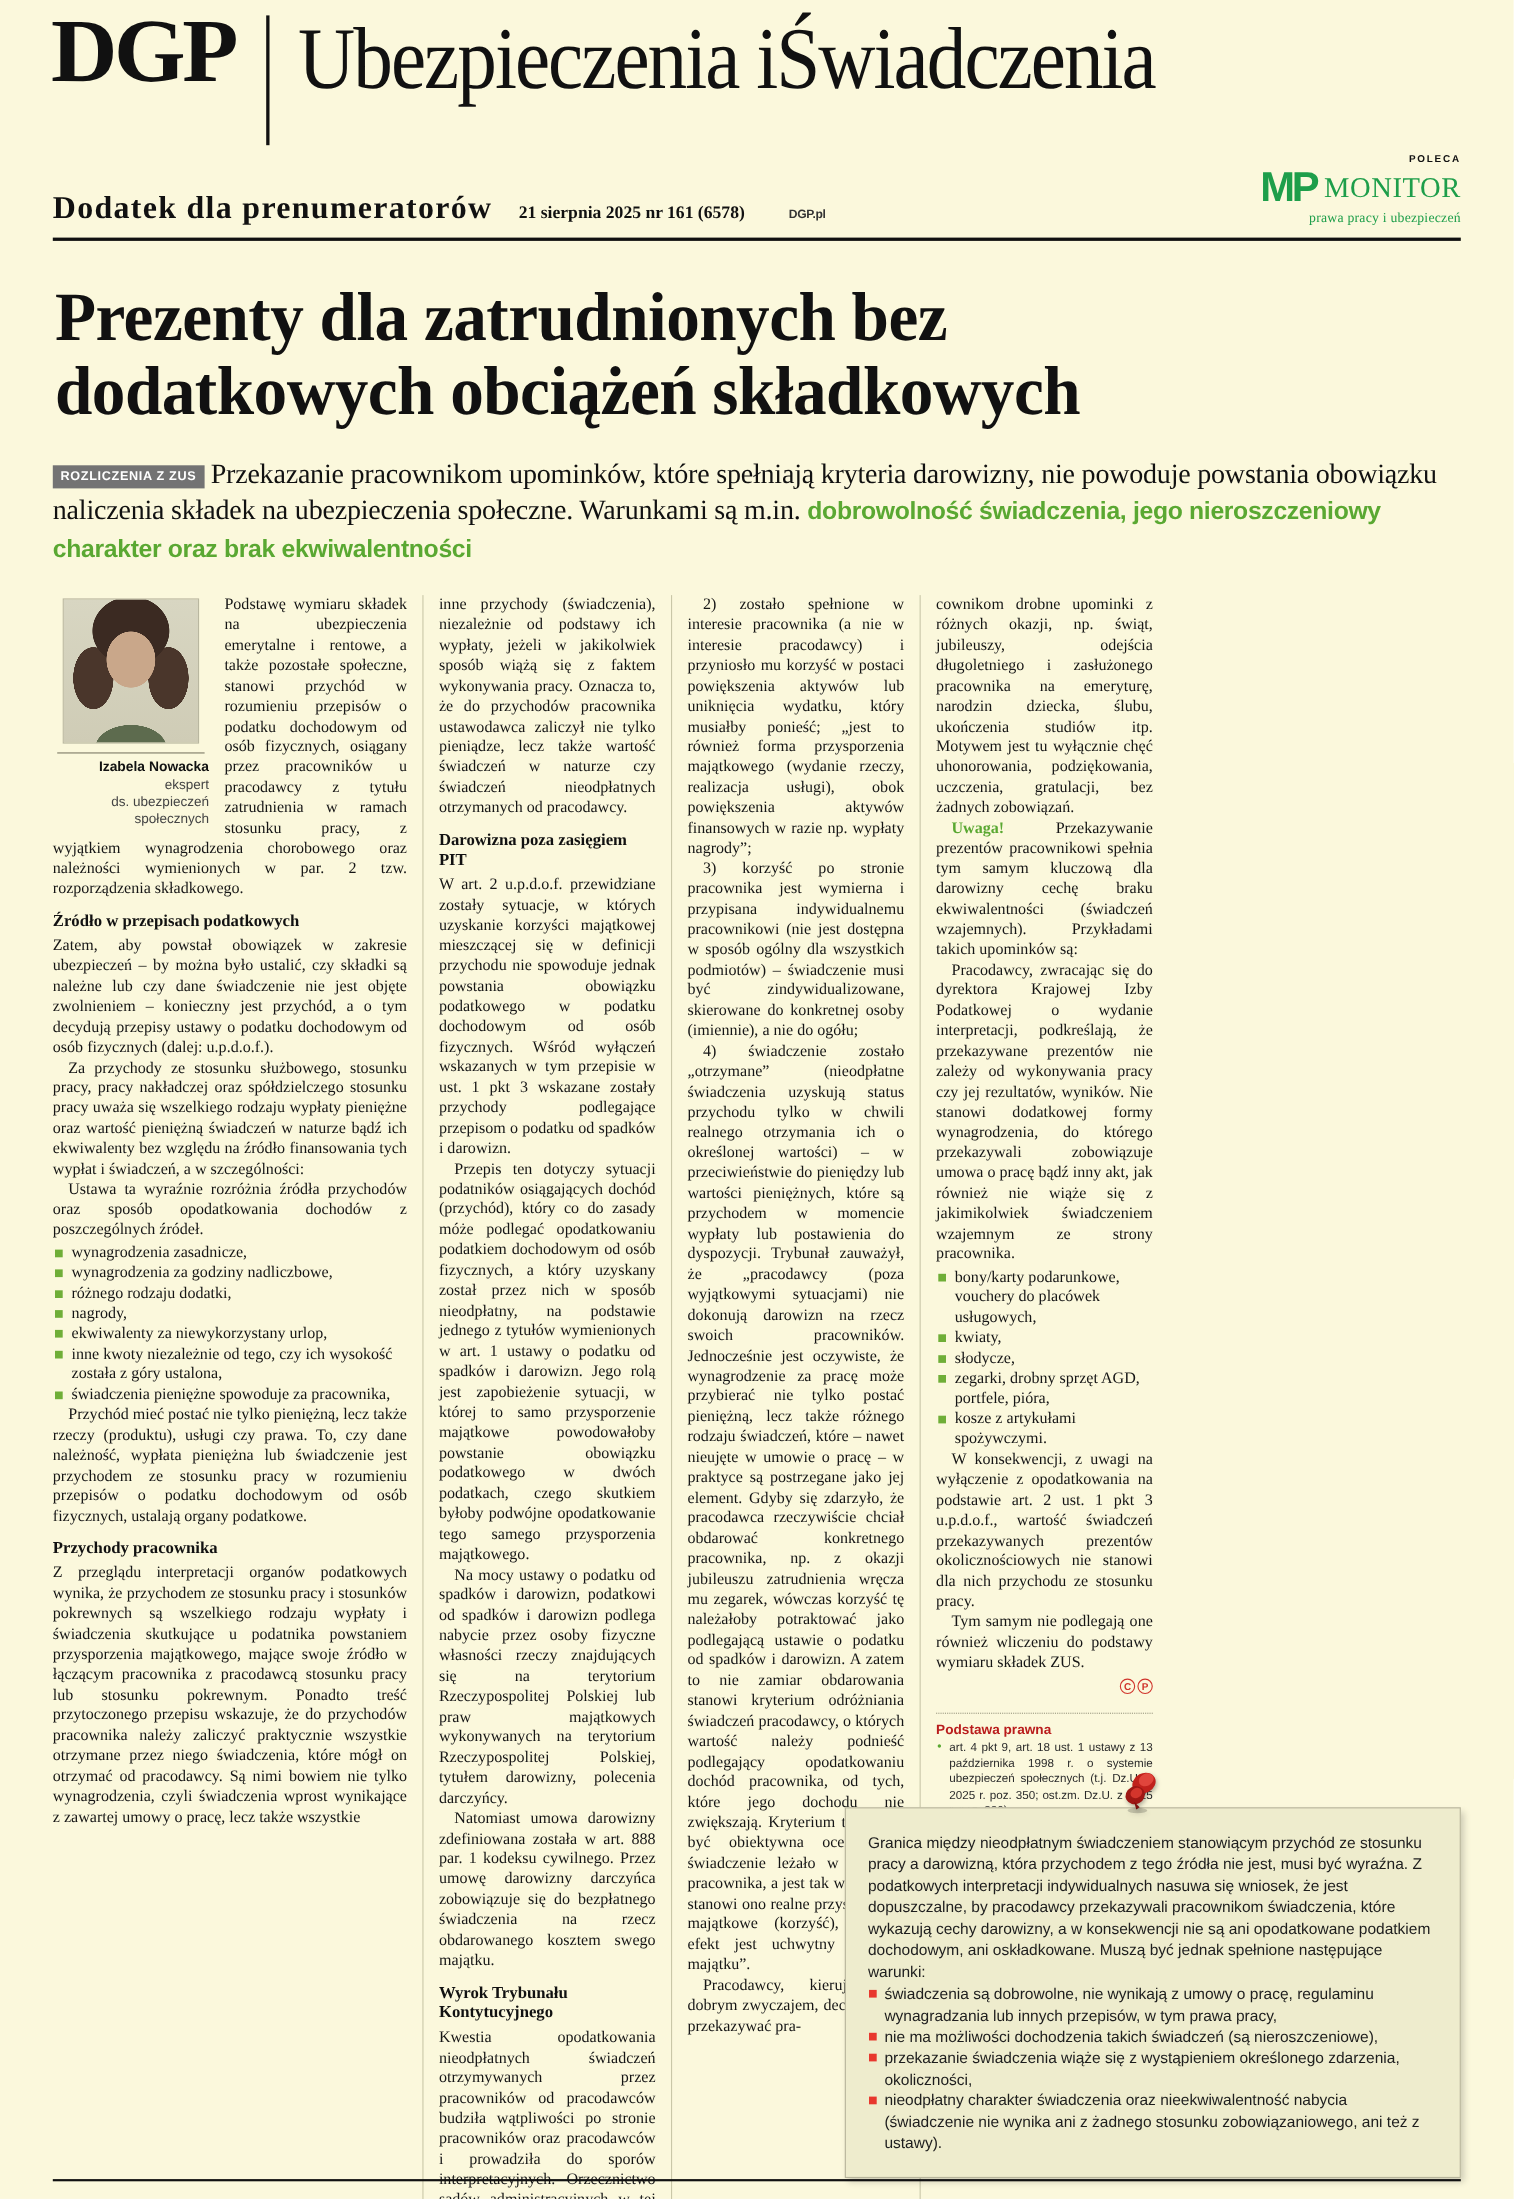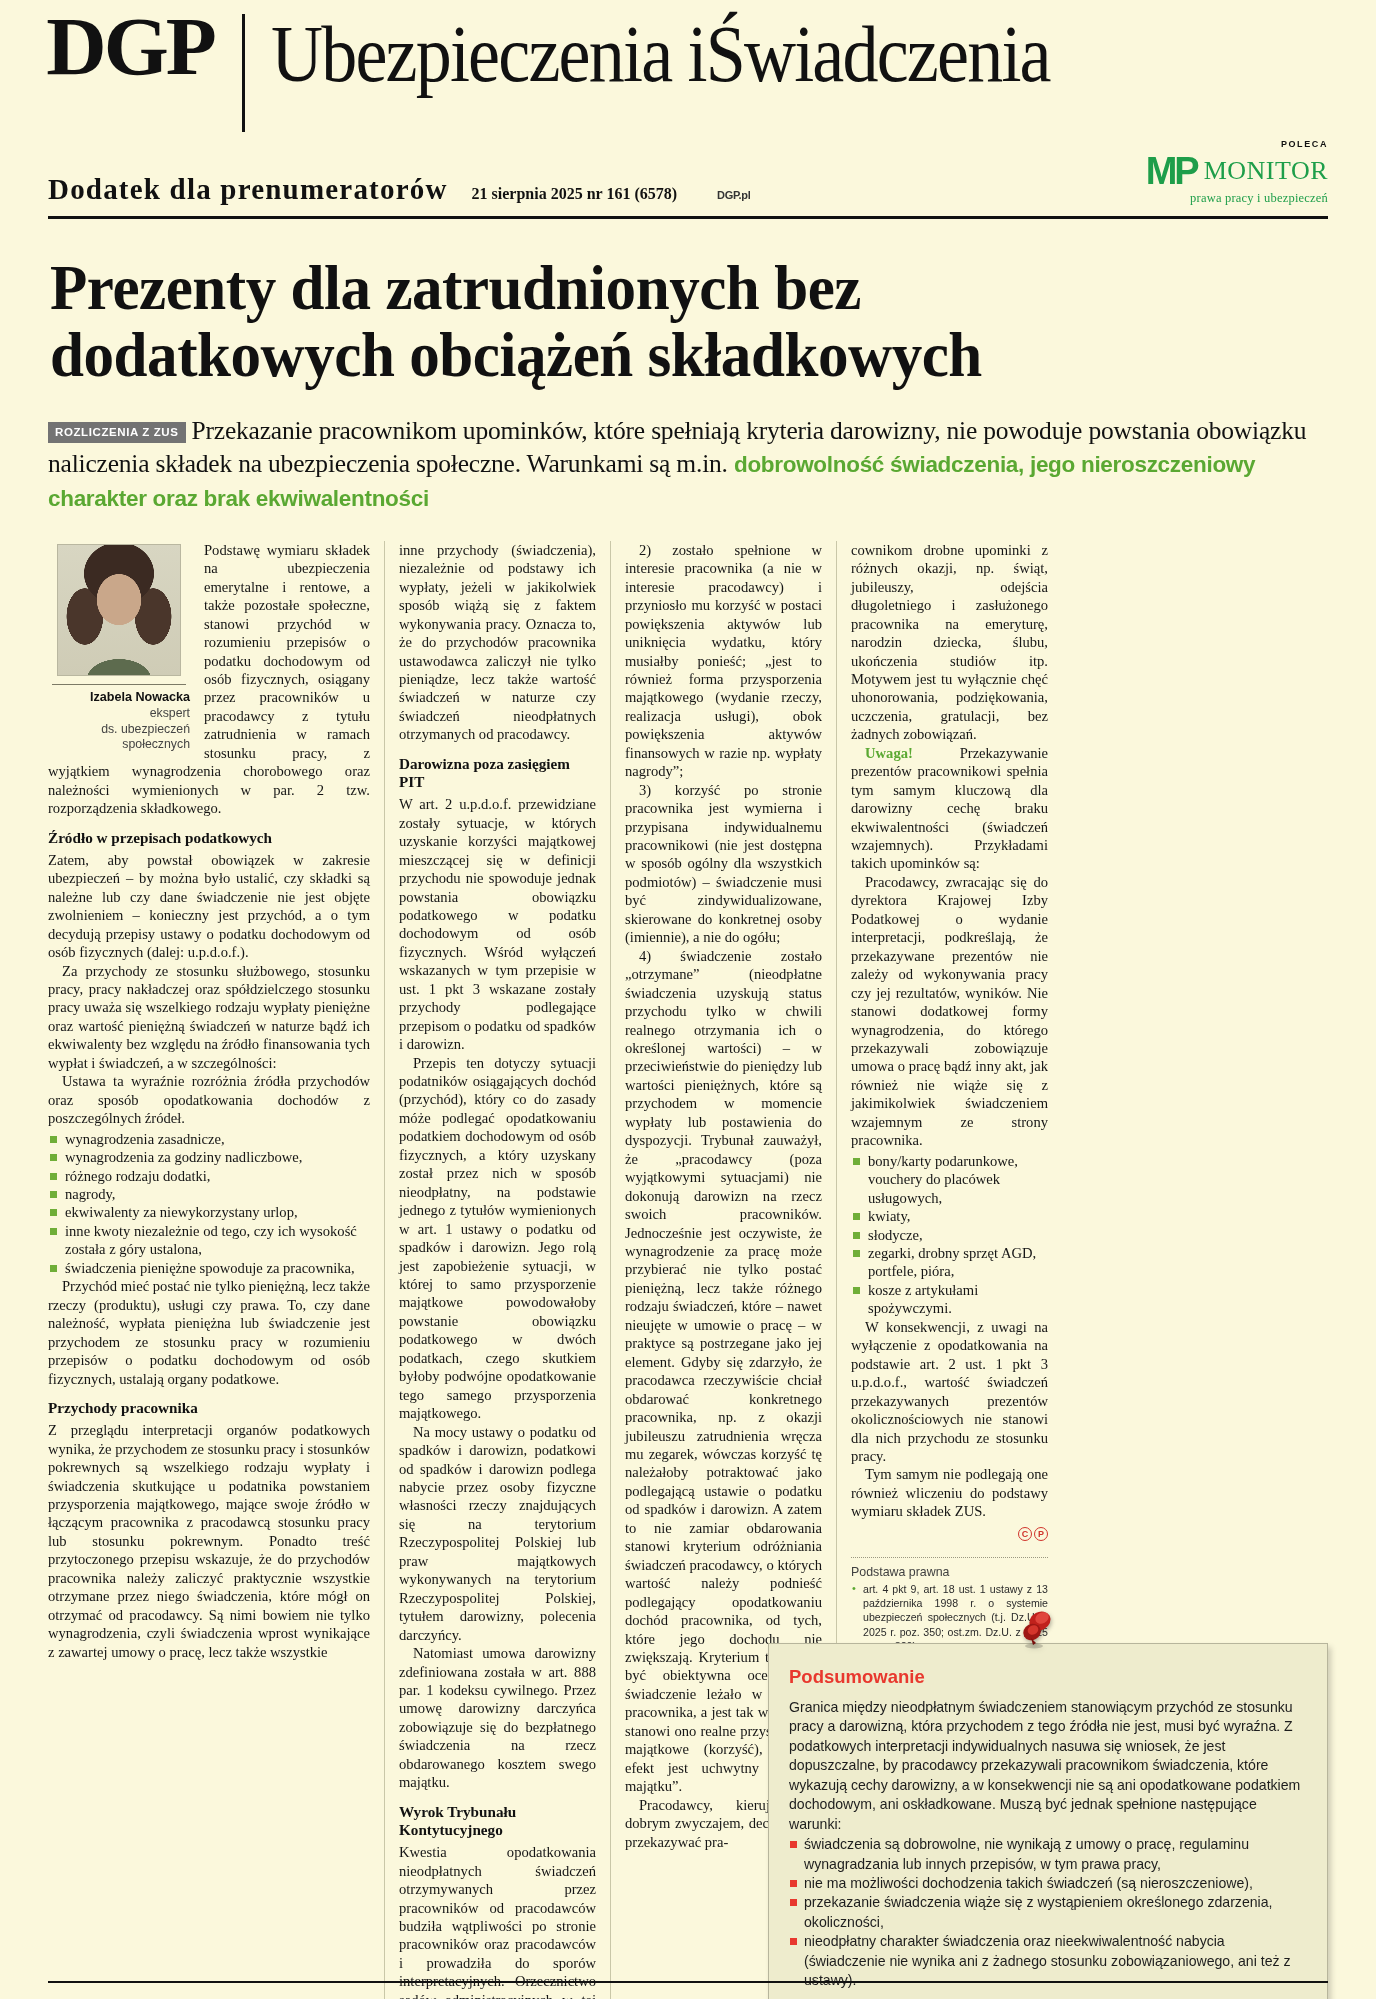--- a/index.html
+++ b/index.html
@@ -236,22 +236,22 @@
 
   .green-inline {
     color:#5aa832;
     font-weight:bold;
   }
 
   
   .legal-sep { border-top:1px dotted #9a9880; margin:16px 0 7px 0; }
   .legal-title {
     font-family:"Liberation Sans", sans-serif;
-    font-weight:normal; font-size:12.4px;
-    color:#404040; margin-bottom:3px;
+    font-weight:bold; font-size:12.4px;
+    color:#b91c1c; margin-bottom:3px;
   }
   .legal-list { list-style:none; margin:0; padding:0; }
   .legal-list li {
     position:relative;
     padding-left:12px;
     font-family:"Liberation Sans", sans-serif;
     font-size:10.6px;
     line-height:1.35;
     color:#2b2b2b;
     text-align:justify;
@@ -474,21 +474,20 @@
       <svg class="pin-svg" width="48" height="48" viewBox="0 0 48 48" aria-hidden="true">
         <ellipse cx="26" cy="14" rx="11" ry="9" fill="#c0211c" transform="rotate(-28 26 14)"></ellipse>
         <ellipse cx="28" cy="11" rx="7" ry="5.5" fill="#e0453c" transform="rotate(-28 28 11)"></ellipse>
         <ellipse cx="18" cy="25" rx="9" ry="8" fill="#9e1714" transform="rotate(-28 18 25)"></ellipse>
         <ellipse cx="19" cy="23" rx="5.5" ry="4.5" fill="#d4352c" transform="rotate(-28 19 23)"></ellipse>
         <path d="M17 31 L22 36 L19 38 Z" fill="#7d100e"></path>
         <ellipse cx="20" cy="39" rx="9" ry="2.4" fill="rgba(0,0,0,0.18)"></ellipse>
       </svg>
     </div>
     <div class="summary-box">
-      <div class="summary-title">Podsumowanie</div>
       <div class="summary-text">Granica między nieodpłatnym świadczeniem stanowiącym przychód ze stosunku pracy a darowizną, która przychodem z tego źródła nie jest, musi być wyraźna. Z podatkowych interpretacji indywidualnych nasuwa się wniosek, że jest dopuszczalne, by pracodawcy przekazywali pracownikom świadczenia, które wykazują cechy darowizny, a w konsekwencji nie są ani opodatkowane podatkiem dochodowym, ani oskładkowane. Muszą być jednak spełnione następujące warunki:</div>
       <ul class="redlist">
         <li>świadczenia są dobrowolne, nie wynikają z umowy o pracę, regulaminu wynagradzania lub innych przepisów, w tym prawa pracy,</li>
         <li>nie ma możliwości dochodzenia takich świadczeń (są nieroszczeniowe),</li>
         <li>przekazanie świadczenia wiąże się z wystąpieniem określonego zdarzenia, okoliczności,</li>
         <li>nieodpłatny charakter świadczenia oraz nieekwiwalentność nabycia (świadczenie nie wynika ani z żadnego stosunku zobowiązaniowego, ani też z ustawy).</li>
       </ul>
     </div>
   </div>
 

